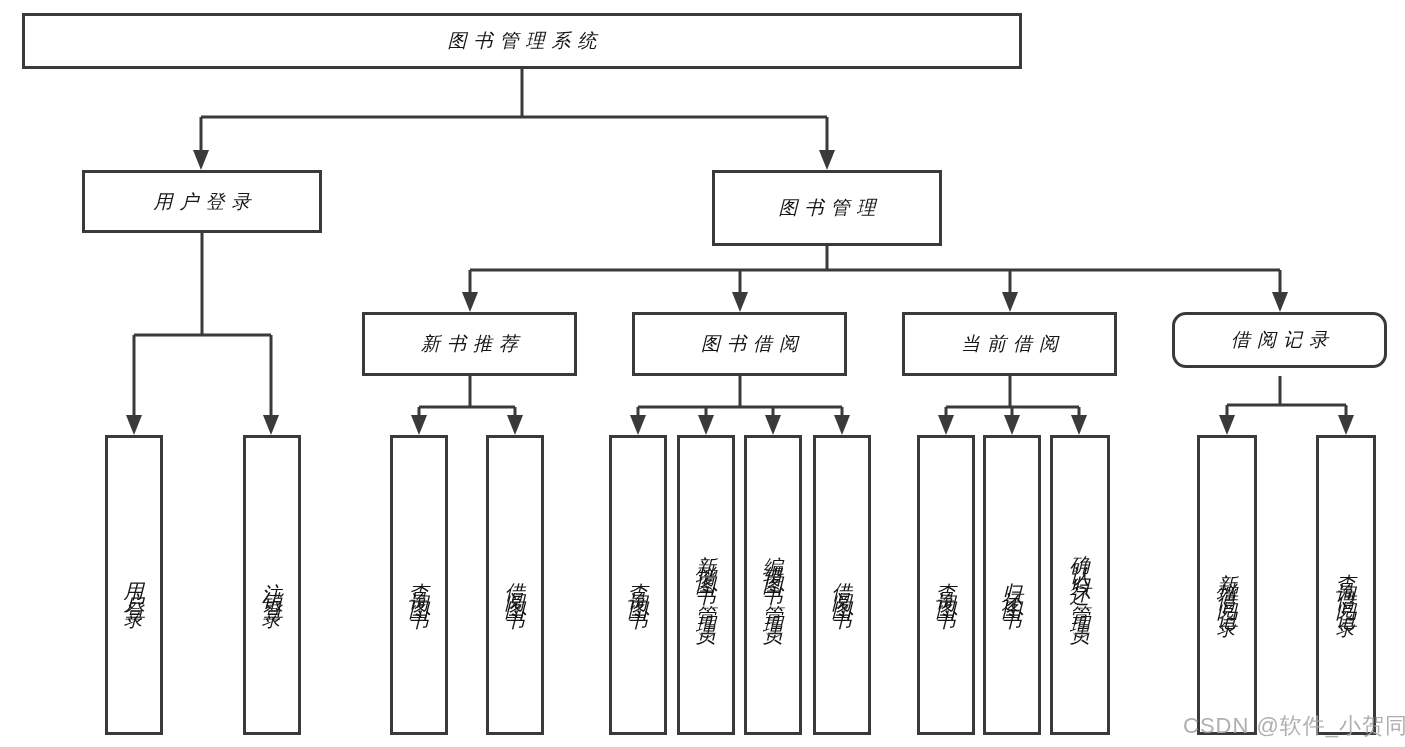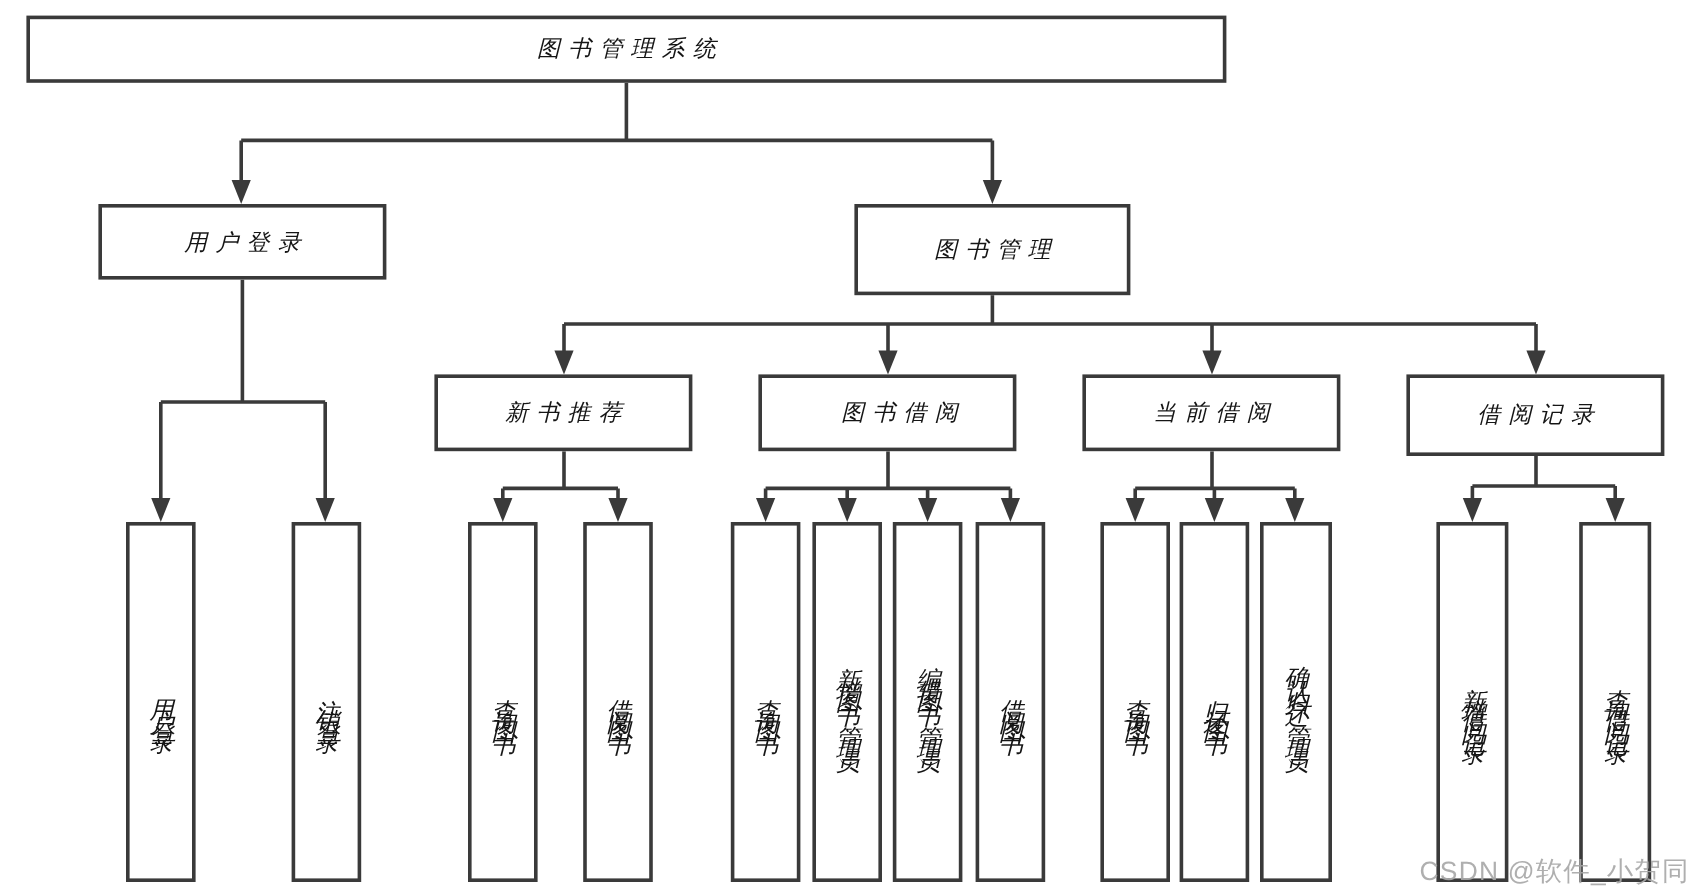--- a/index.html
+++ b/index.html
@@ -44,21 +44,21 @@
     white-space: nowrap;
   }
   .vlabel.long { letter-spacing: 10px; }
   
   #node-root            { left: 22px;   top: 13px;  width: 1000px; height: 56px; }
   #node-user-login      { left: 82px;   top: 170px; width: 240px;  height: 63px; }
   #node-book-mgmt       { left: 712px;  top: 170px; width: 230px;  height: 76px; }
   #node-new-book-rec    { left: 362px;  top: 312px; width: 215px;  height: 64px; }
   #node-book-borrow     { left: 632px;  top: 312px; width: 215px;  height: 64px; padding-left: 20px; }
   #node-current-borrow  { left: 902px;  top: 312px; width: 215px;  height: 64px; }
-  #node-borrow-record   { left: 1172px; top: 312px; width: 215px;  height: 68px; }
+  #node-borrow-record   { left: 1172px; top: 312px; width: 215px;  height: 56px; border-radius: 14px; }
   .leaf { top: 435px; height: 300px; }
   #leaf-user-login   { left: 105px;  width: 58px; }
   #leaf-logout       { left: 243px;  width: 58px; }
   #leaf-nbr-query    { left: 390px;  width: 58px; }
   #leaf-nbr-borrow   { left: 486px;  width: 58px; }
   #leaf-bb-query     { left: 609px;  width: 58px; }
   #leaf-bb-add       { left: 677px;  width: 58px; }
   #leaf-bb-edit      { left: 744px;  width: 58px; }
   #leaf-bb-borrow    { left: 813px;  width: 58px; }
   #leaf-cb-query     { left: 917px;  width: 58px; }

